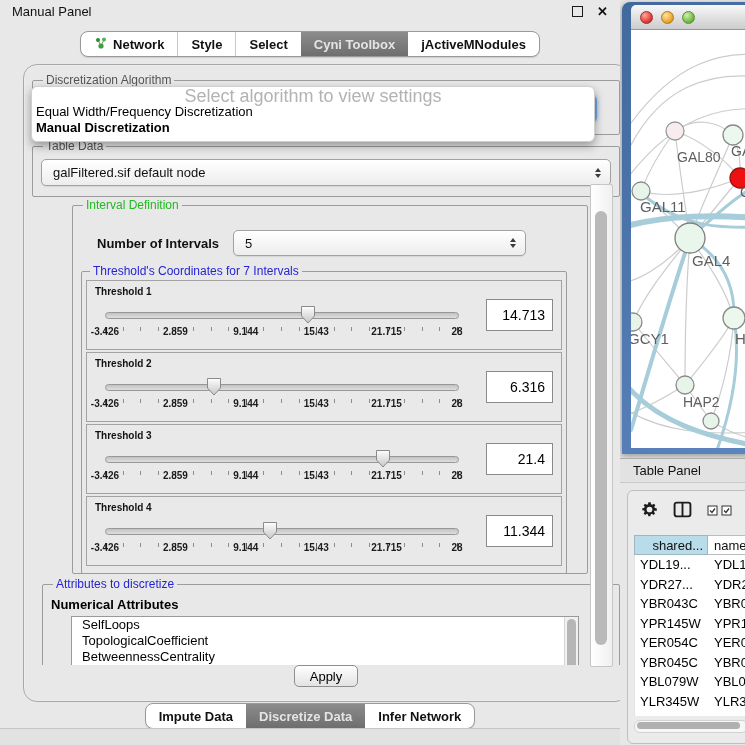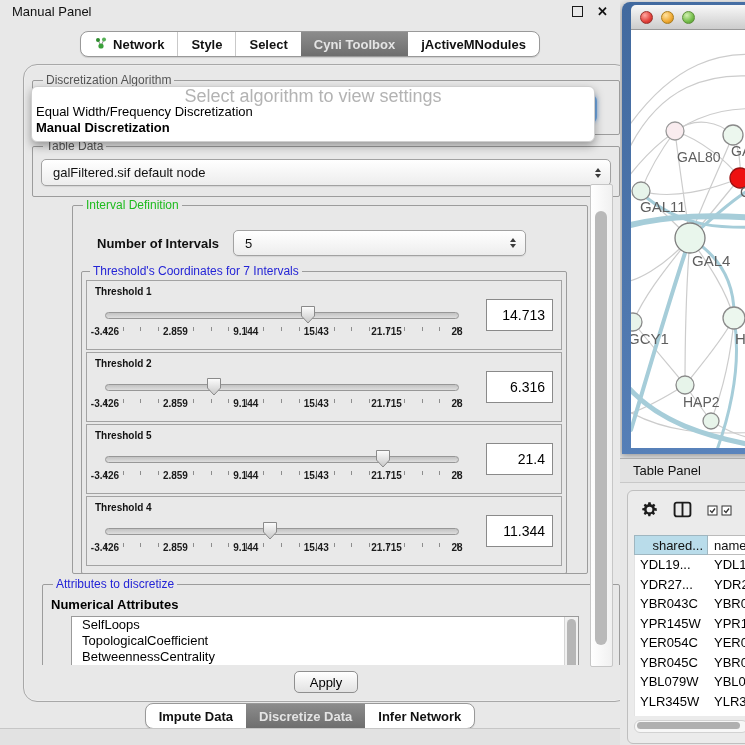--- a/index.html
+++ b/index.html
@@ -58,21 +58,21 @@
                font-family:"Liberation Sans",sans-serif;font-size:14px;text-align:right;padding:0 7px 0 2px;color:#000;}
   .attr-group{position:absolute;left:10px;top:384px;width:564px;height:118px;}
   .attr-sub{font-size:13px;font-weight:700;margin:2px 0 4px 2px;color:#000;}
   .listbox{position:relative;margin-left:22px;width:506px;height:78px;background:#fff;border:1px solid #9a9a9a;overflow:hidden;}
   .attr-item{font-size:13px;line-height:16px;padding-left:10px;color:#000;}
   .list-scrollbar{position:absolute;right:0;top:0;width:13px;height:100%;background:#f1f1f1;border-left:1px solid #d5d5d5;}
   .list-thumb{margin:2px auto 0 auto;width:9px;height:60px;border-radius:5px;background:#b6b6b6;}
   .vscroll{position:absolute;left:566px;top:119px;width:21px;height:481px;background:linear-gradient(90deg,#ffffff,#f0f0f0);
            border:1px solid #c6c6c6;border-radius:2px;z-index:3;}
   .vthumb{position:absolute;left:3.5px;top:26px;width:12px;height:434px;border-radius:7px;background:#b9b9b9;}
-  .apply-row{position:absolute;left:0;top:600px;width:604px;height:34px;display:flex;align-items:center;justify-content:center;}
+  .apply-row{position:absolute;left:0;top:600px;width:604px;height:34px;display:flex;align-items:flex-start;justify-content:center;}
   .apply{height:22px;min-width:64px;border:1px solid #8f8f8f;border-radius:5px;background:linear-gradient(#ffffff,#e2e2e2);
          font-family:"Liberation Sans",sans-serif;font-size:13px;color:#000;}
   .bottom-tabbar{position:absolute;top:703px;left:0;width:620px;display:flex;justify-content:center;}
   .bottom-strip{position:absolute;top:728px;left:0;width:620px;height:17px;background:#e2e2e2;border-top:1px solid #c6c6c6;}
   
   .right{position:absolute;left:620px;top:0;width:125px;height:745px;background:#e7e7e7;overflow:hidden;}
   .net-window{position:absolute;left:2px;top:2px;width:170px;height:452px;border-radius:8px 0 0 0;
               background:linear-gradient(135deg,#41699e,#5d87c0);box-shadow:-1px 2px 6px rgba(0,0,0,.35);
               padding:3px 0 0 9px;box-sizing:border-box;}
   .net-inner{width:161px;height:443px;display:flex;flex-direction:column;}
@@ -240,21 +240,21 @@
                     <span style="left:40%">9.144</span>
                     <span style="left:60%">15.43</span>
                     <span style="left:80%">21.715</span>
                     <span style="left:100%">28</span>
                 </div>
               </div>
               <input class="value-field" value="6.316" style="">
             </div>
 
             <div class="thresh-box">
-              <div class="thresh-label">Threshold 5</div>
+              <div class="thresh-label">Threshold 3</div>
               <div class="slider">
                 <div class="track"></div>
                 <div class="thumb-wrap" style="left: 78.9983%;">
                   <svg width="16" height="20">
                       <path d="M1.5,1.5 h13 v9.5 l-6.5,7 l-6.5,-7 z" fill="url(#tg)" stroke="#8a8a8a"></path>
                     </svg>
                 </div>
                 <div class="ticks"></div>
                 <span class="mj" style="left:0%"></span>
                   <span class="mj" style="left:20%"></span>

